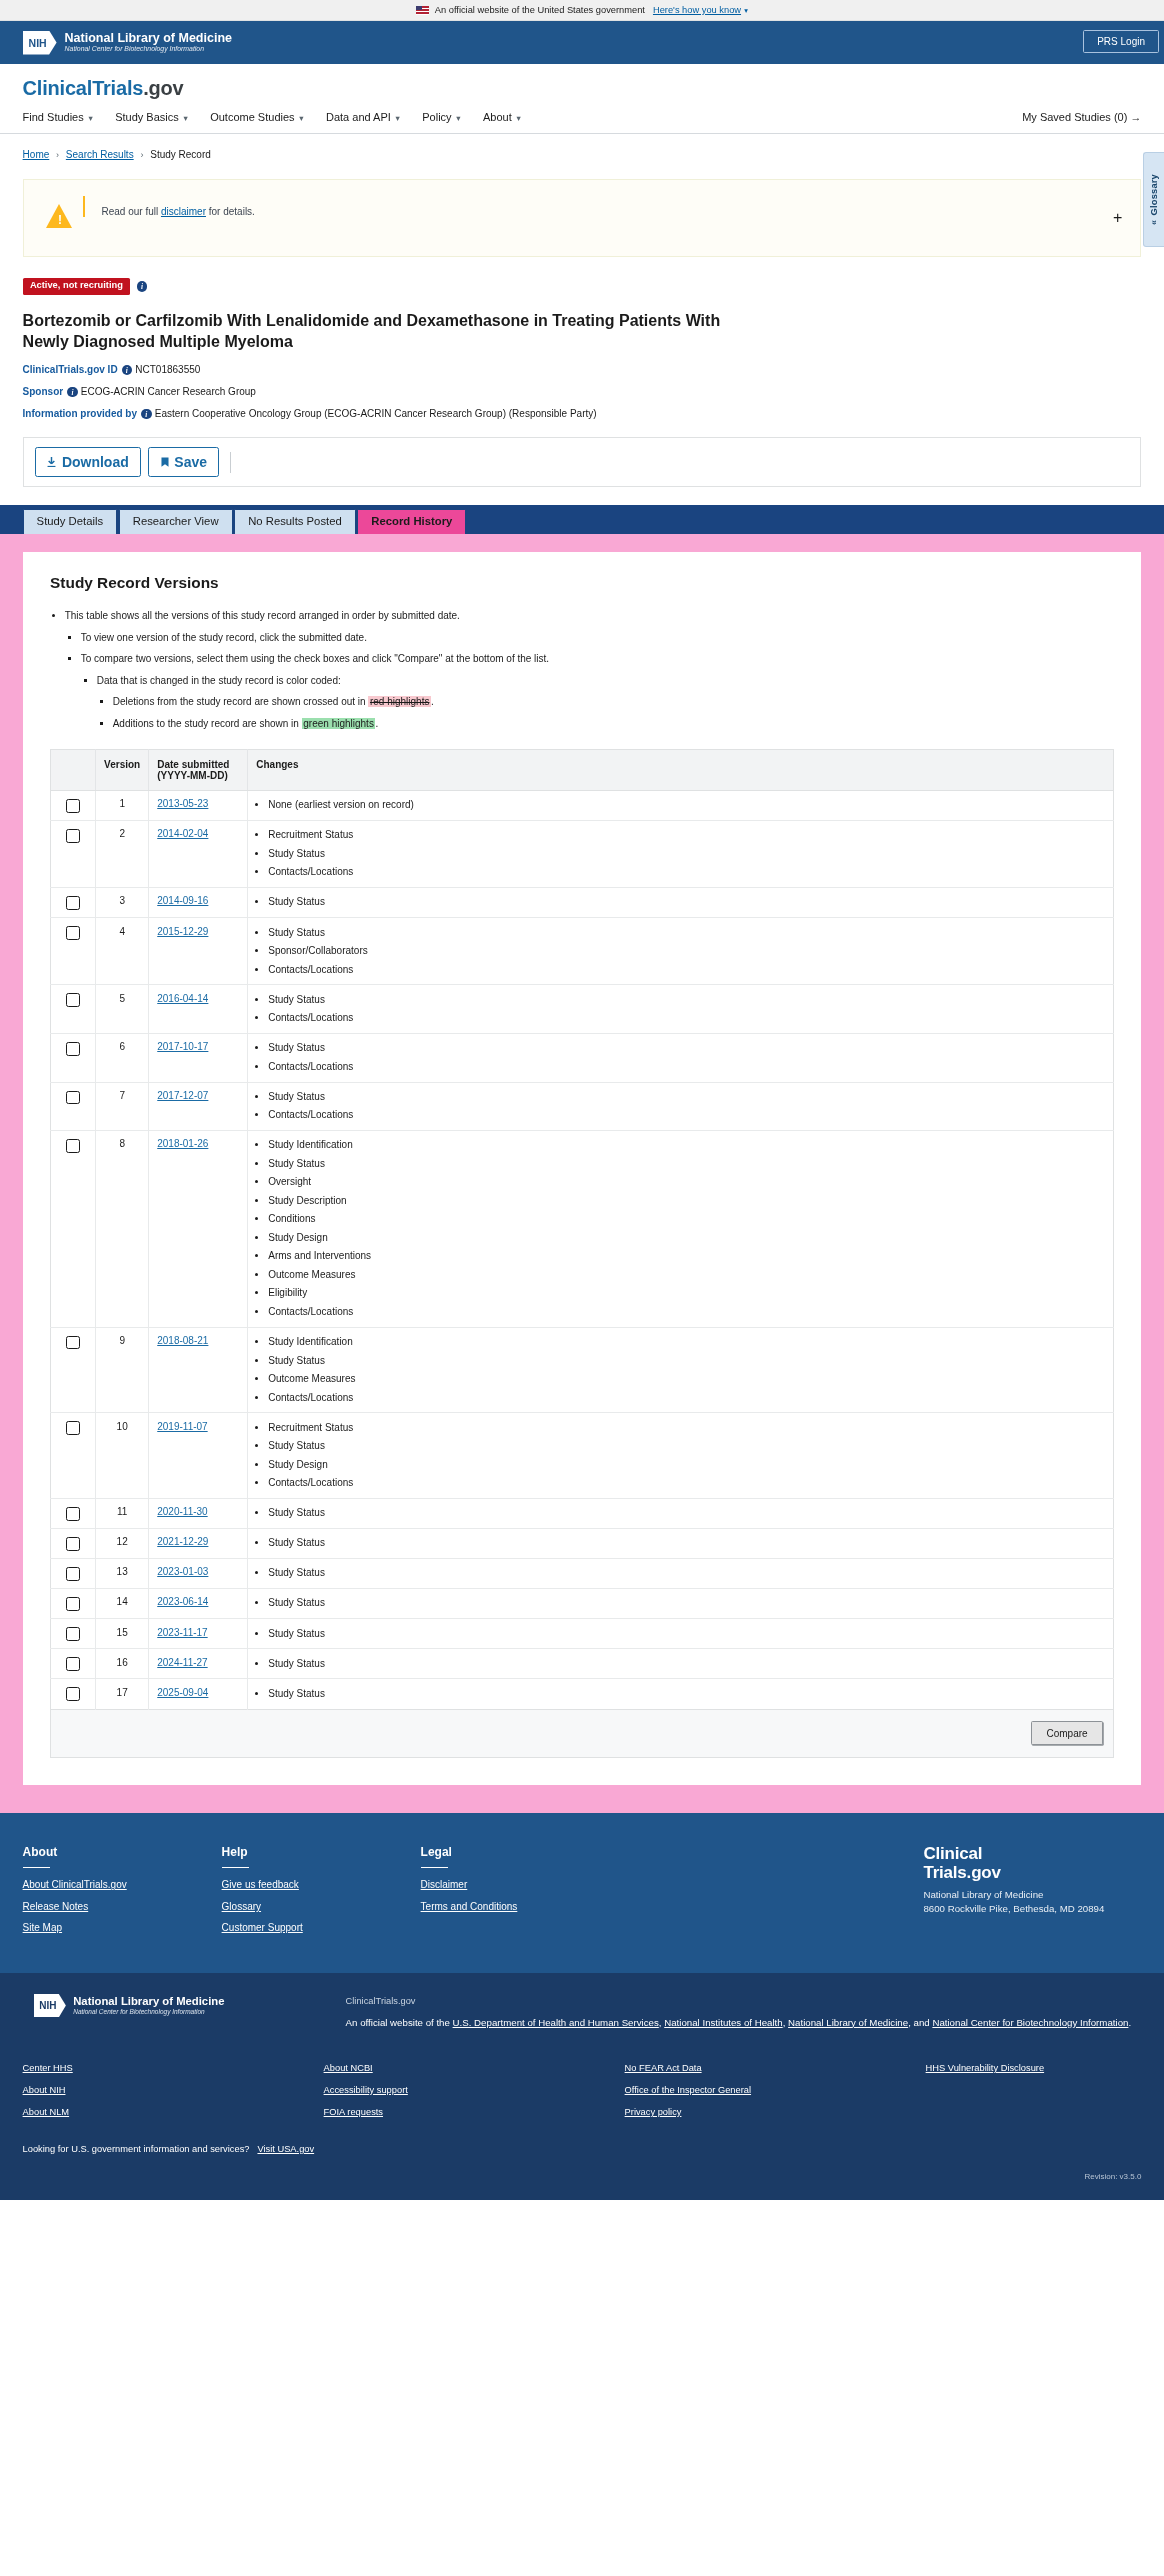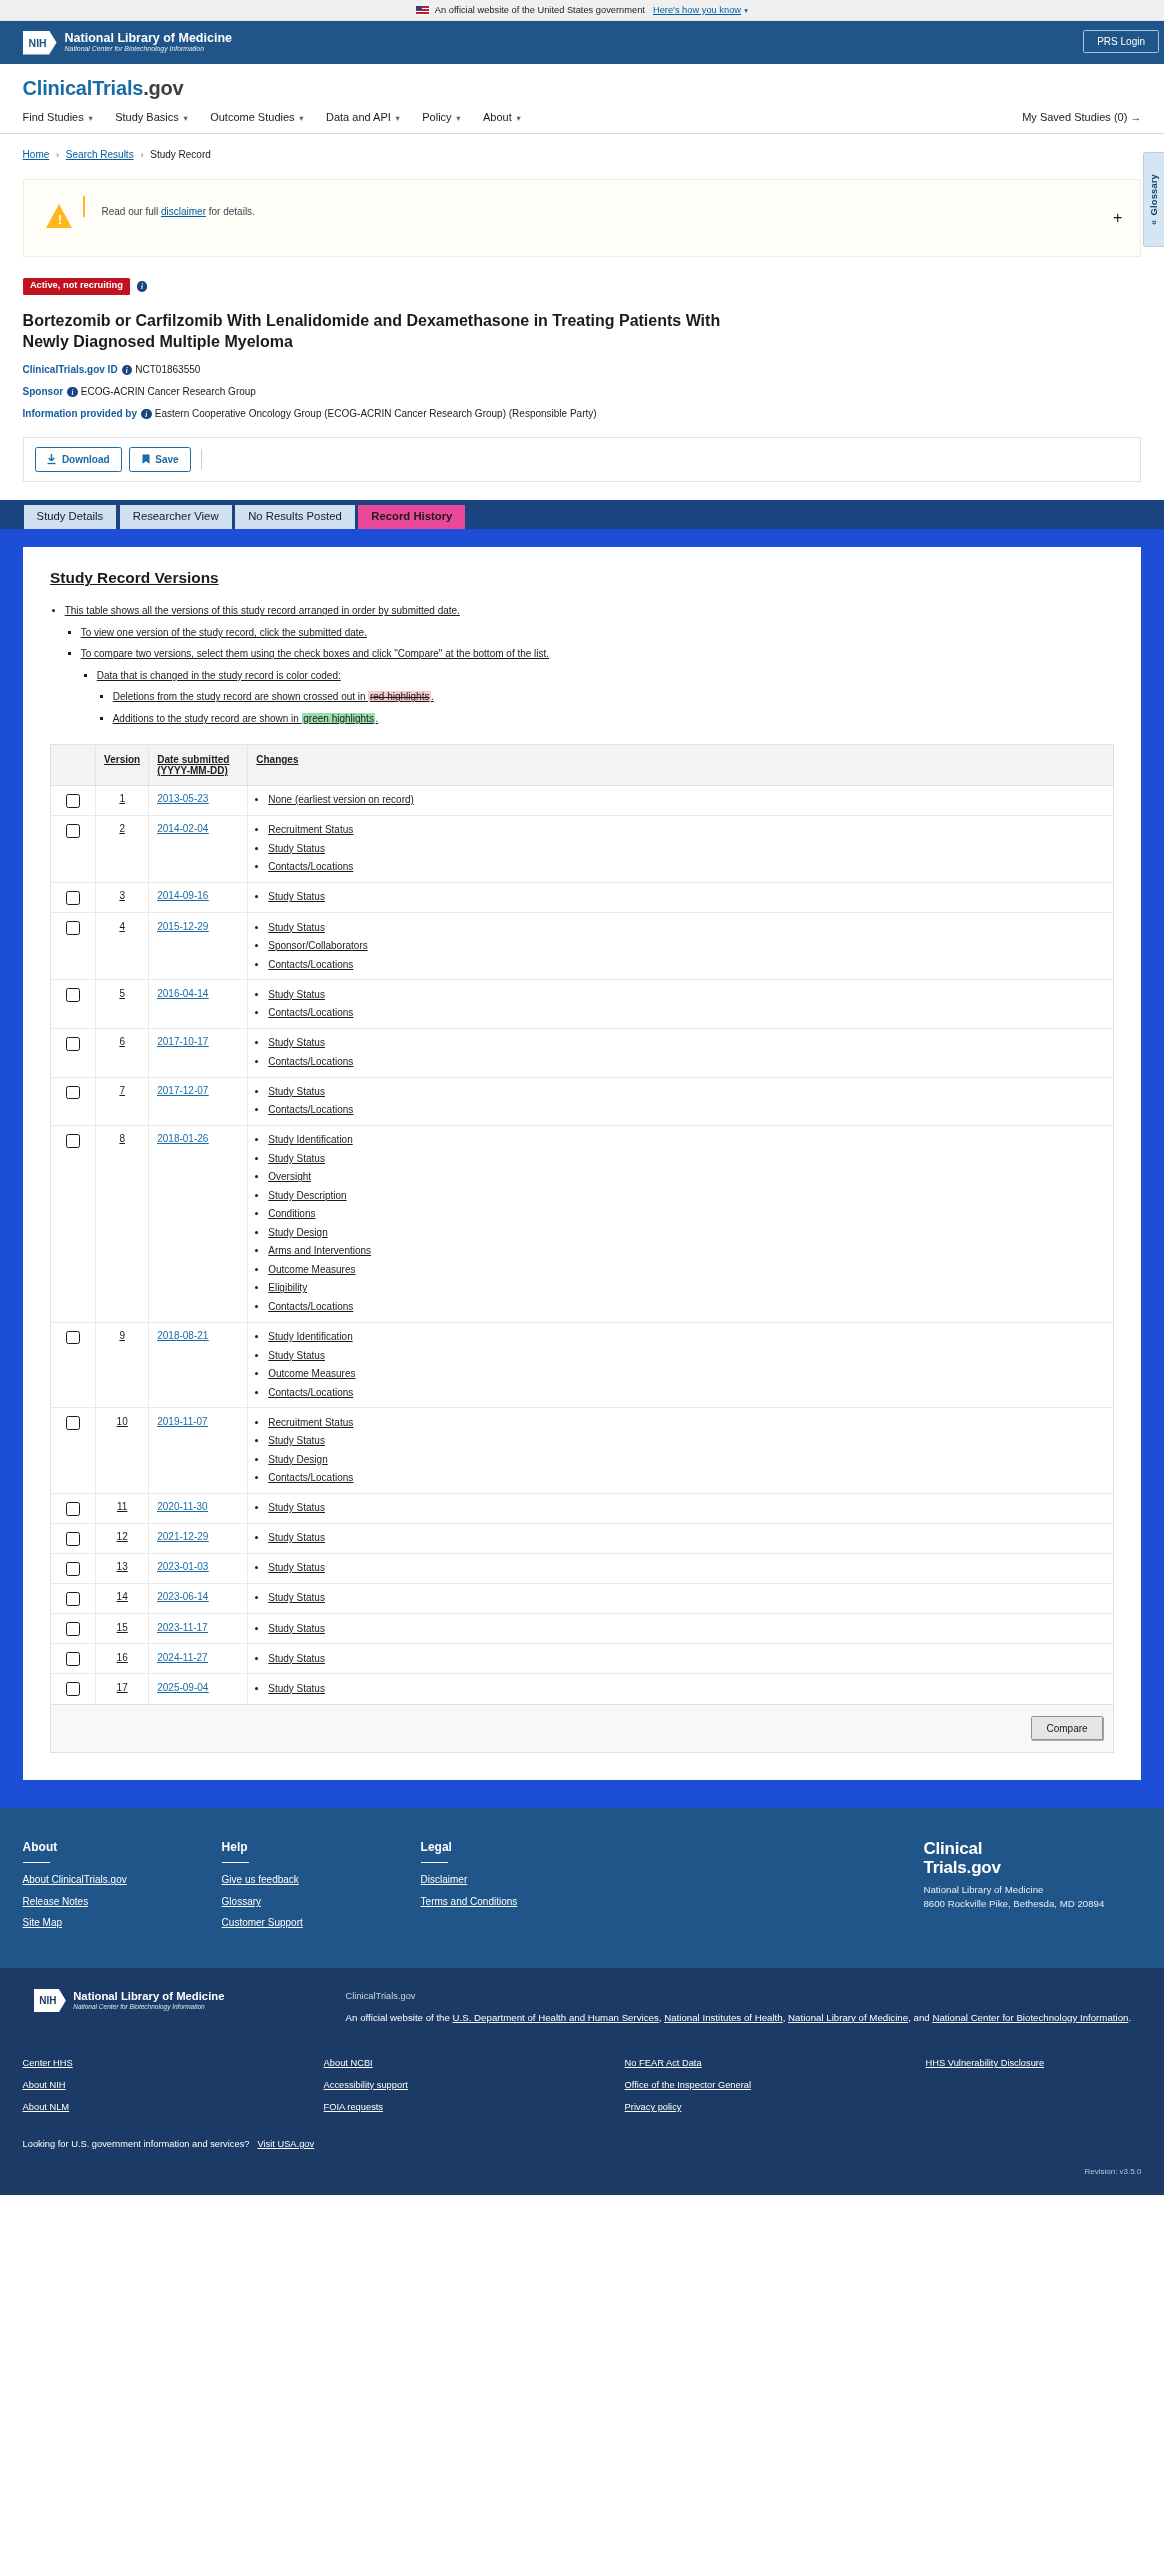--- a/index.html
+++ b/index.html
@@ -191,21 +191,21 @@
 
   
   .action-bar {
     margin-top: 18px;
     border: 0.8px solid #dfe1e2;
     padding: 9px 11.3px;
     display: flex; align-items: center;
   }
   .act-btn {
     border: 0.8px solid #1a6ba5; background: #fff; color: #1a6ba5;
-    font-size: 10px; font-weight: 600;
+    font-size: 14px; font-weight: 600;
     padding: 5.7px 11.3px; border-radius: 2.4px;
     display: inline-flex; align-items: center; gap: 5.7px;
     cursor: pointer; margin-right: 7.3px; font-family: inherit;
   }
   .act-btn svg { display: block; }
   .act-divider { width: 0.8px; height: 21px; background: #c9ced2; margin-left: 3.2px; }
 
   
   .tab-strip-outer {
     margin-top: 18px;
@@ -221,21 +221,21 @@
     margin-right: 1.6px; cursor: pointer;
     border-radius: 1.6px 1.6px 0 0;
     white-space: nowrap;
   }
   .tab.active {
     background: #ec4899; font-weight: 700; color: #1b1b1b;
     border: 0.8px solid #1a4480; border-bottom: none;
   }
 
   
-  .panel-outer { background: #1d4ed8; padding: 18px 22.6px 27.5px 22.6px; text-decoration: underline; }
+  .panel-outer { background: #f9a8d4; padding: 18px 22.6px 27.5px 22.6px; }
   .panel { background: #fff; padding: 22.6px 27.5px 27.5px 27.5px; }
   .panel-h2 { font-size: 15.4px; font-weight: 700; color: #1b1b1b; margin: 0 0 16px 0; }
 
   .info-list { margin: 0; padding-left: 14.6px; font-size: 10px; color: #1b1b1b; }
   .info-list > li { margin-bottom: 6.5px; line-height: 1.5; }
   .info-list ul { margin: 6.5px 0 0 0; padding-left: 16px; list-style: square; }
   .info-list ul li { margin-bottom: 6.5px; line-height: 1.5; }
   .info-list ul ul { list-style: square; }
   .hl-red { background: #f8c9cf; text-decoration: line-through; padding: 0 1.6px; }
   .hl-green { background: #9bdfae; padding: 0 1.6px; }

